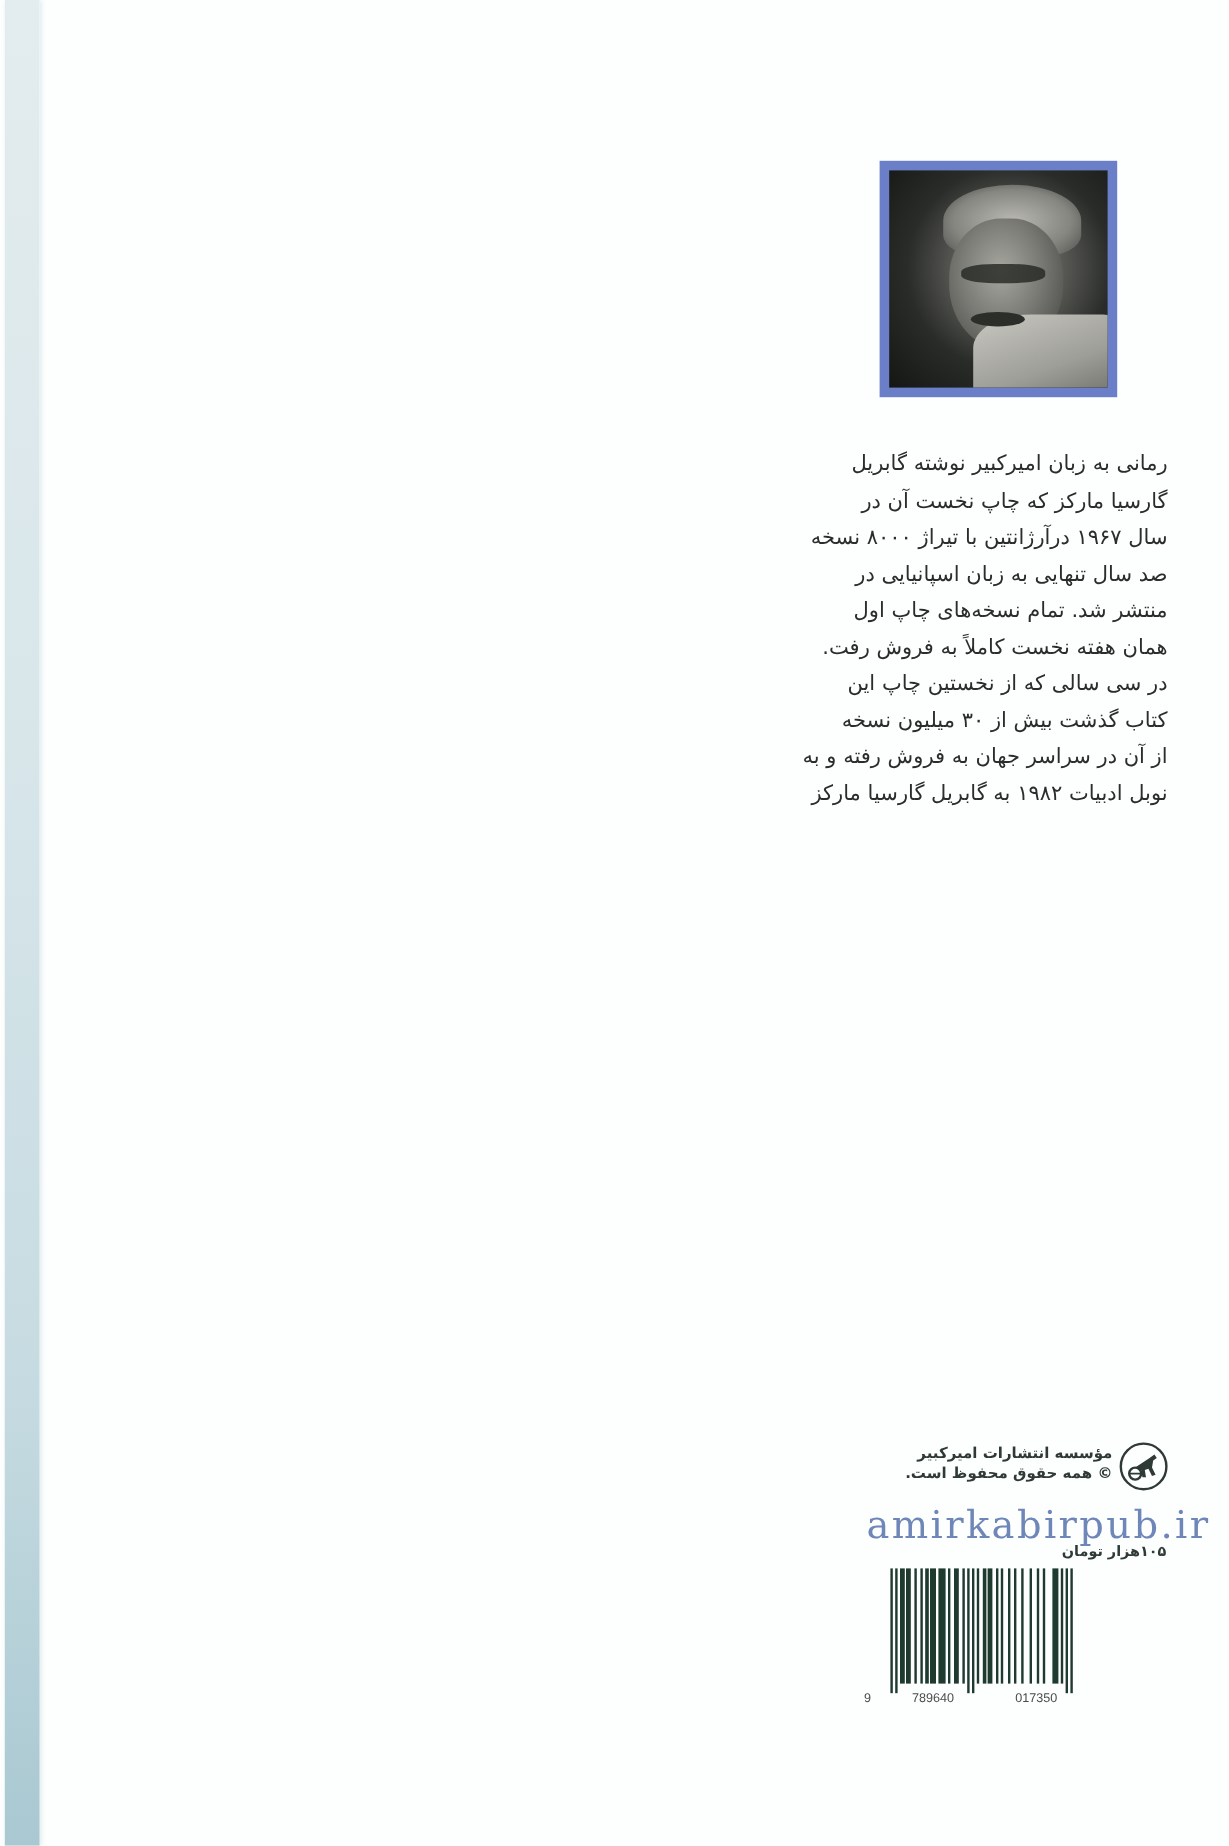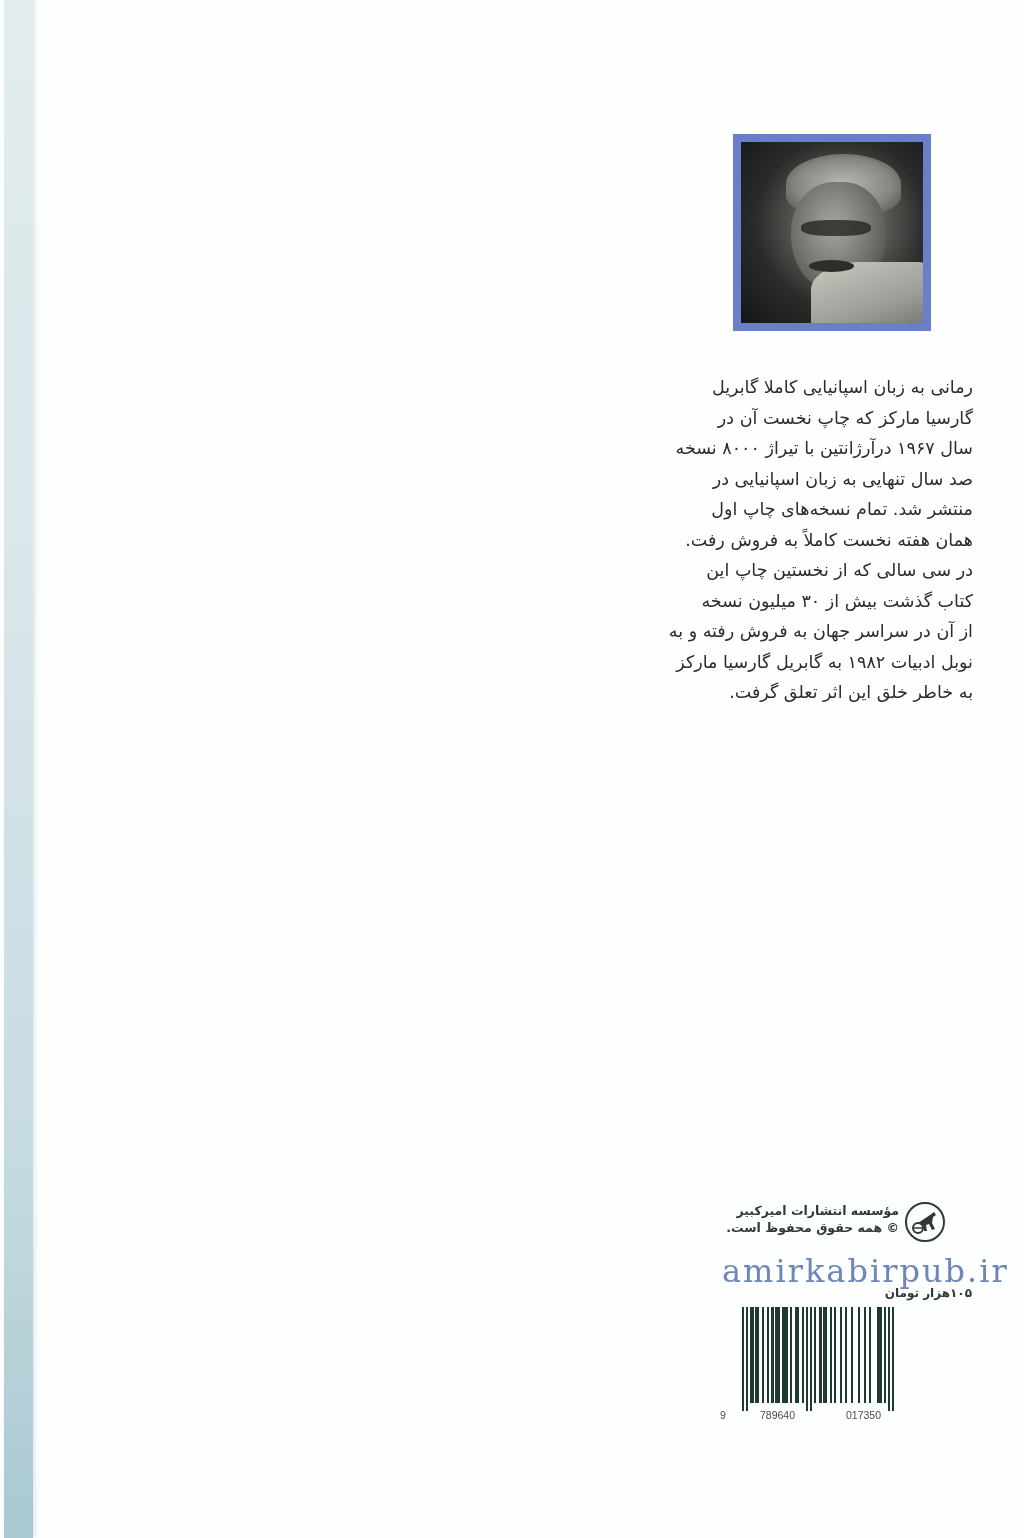--- a/index.html
+++ b/index.html
@@ -31,21 +31,21 @@
     background:linear-gradient(160deg,#c9c9c2 0%,#9d9e97 60%,#6e6f69 100%); border-radius:40% 10% 0 0; }
   .blurb {
     position:absolute; left:760px; top:372px; width:213px;
     direction:rtl; text-align:justify; text-align-last:right;
     font-family:"DejaVu Sans", sans-serif; font-size:17.5px; line-height:30.5px;
     color:#2b2d2b;
   }
   .blurb .line { display:block; white-space:nowrap; text-align-last:justify; }
   .blurb .line.last { text-align-last:right; }
   .publisher {
-    position:absolute; left:707px; top:1200px; width:240px; height:48px;
+    position:absolute; left:735px; top:1200px; width:240px; height:48px;
   }
   .pub-logo {
     position:absolute; right:2px; top:2px; width:40px; height:40px; border-radius:50%;
     border:2px solid #2f3a35; box-sizing:border-box; display:flex; align-items:center; justify-content:center;
   }
   .pub-text {
     position:absolute; right:48px; top:2px; direction:rtl; text-align:right;
     font-size:12.5px; line-height:17px; color:#2f3a35; font-weight:bold;
   }
   .pub-url {
@@ -76,31 +76,30 @@
   <div class="photo" title="Black and white portrait of Gabriel García Márquez">
     <div class="hair"></div>
     <div class="face"></div>
     <div class="eyes"></div>
     <div class="coat"></div>
     <div class="mustache"></div>
   </div>
 </div>
 
 <div class="blurb">
-  <span class="line">رمانی به زبان اسپانیایی کاملا گابریل</span>
+  <span class="line">رمانی به زبان امیرکبیر نوشته گابریل</span>
   <span class="line">گارسیا مارکز که چاپ نخست آن در</span>
   <span class="line">سال ۱۹۶۷ درآرژانتین با تیراژ ۸۰۰۰ نسخه</span>
   <span class="line">صد سال تنهایی به زبان اسپانیایی در</span>
   <span class="line">منتشر شد. تمام نسخه‌های چاپ اول</span>
   <span class="line last">همان هفته نخست کاملاً به فروش رفت.</span>
   <span class="line">در سی سالی که از نخستین چاپ این</span>
   <span class="line">کتاب گذشت بیش از ۳۰ میلیون نسخه</span>
   <span class="line">از آن در سراسر جهان به فروش رفته و به</span>
   <span class="line">نوبل ادبیات ۱۹۸۲ به گابریل گارسیا مارکز</span>
-  <span class="line last">به خاطر خلق این اثر تعلق گرفت.</span>
 </div>
 
 <div class="publisher">
   <div class="pub-logo">
     <svg width="30" height="30" viewBox="0 0 30 30">
       <circle cx="8" cy="21" r="5" fill="none" stroke="#2f3a35" stroke-width="2"></circle>
       <line x1="3" y1="21" x2="13" y2="21" stroke="#2f3a35" stroke-width="1.5"></line>
       <path d="M8 16 L14 12 L20 8 L24 5 L26 8 L23 10 L22 16 L25 22 L22 23 L19 17 L16 18 L17 24 L14 24 L13 18 L9 17 Z" fill="#2f3a35"></path>
       <line x1="10" y1="16" x2="20" y2="11" stroke="#2f3a35" stroke-width="1.5"></line>
     </svg>

